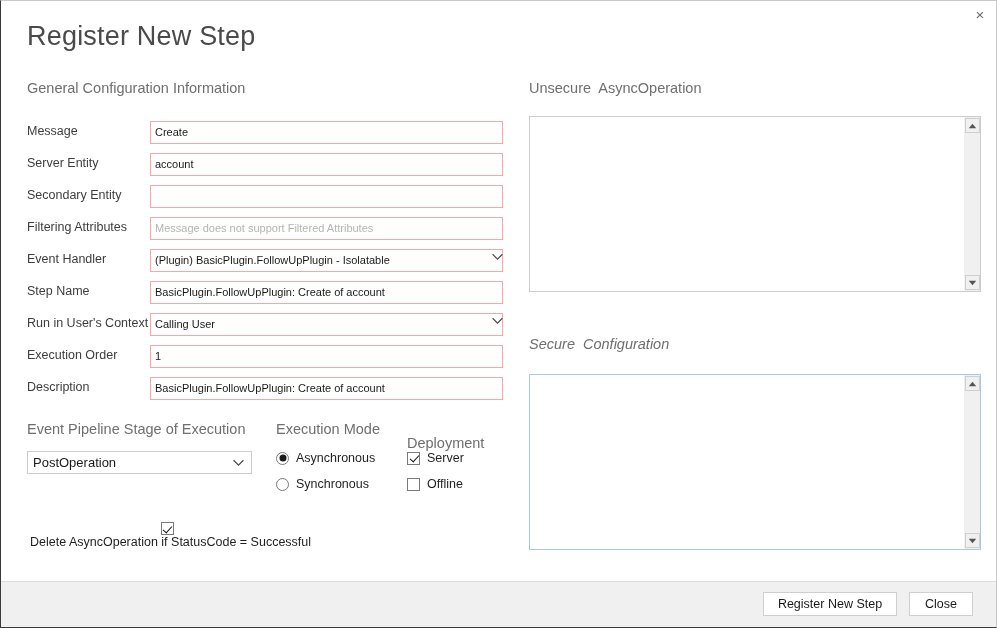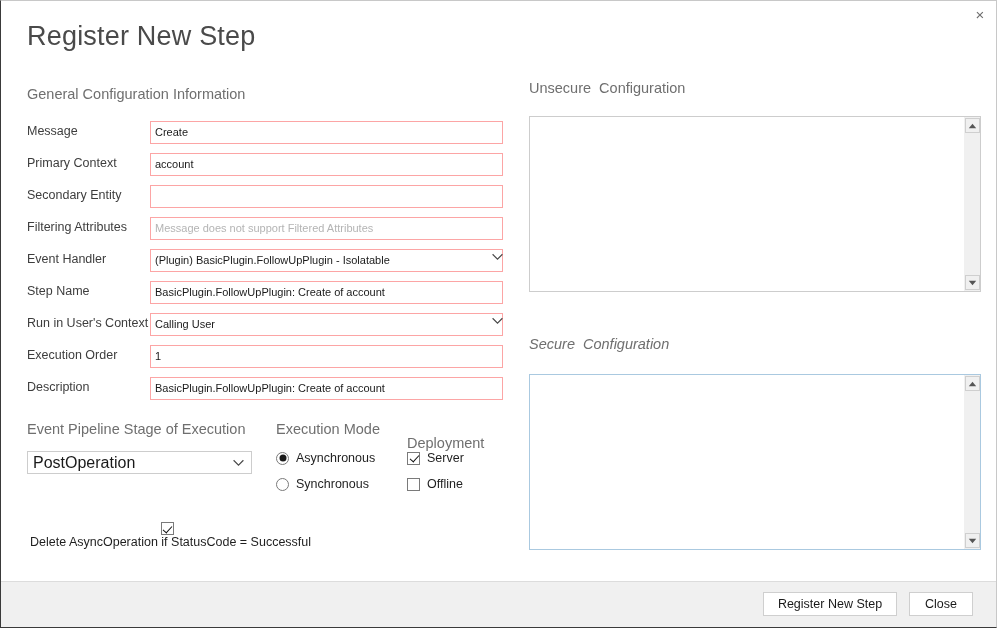--- a/index.html
+++ b/index.html
@@ -55,21 +55,21 @@
     white-space: pre;
   }
 
   .section-head {
     position: absolute;
     font-size: 14.5px;
     font-weight: 400;
     color: #6f6f6f;
     white-space: pre;
   }
-  #sec-general { left: 26px; top: 79px; margin-top: 6px; }
+  #sec-general { left: 26px; top: 79px; }
   #sec-unsecure { left: 528px; top: 79px; }
   #sec-secure  { left: 528px; top: 335px; font-style: italic; }
 
   
   .form-row {
     position: absolute;
     left: 26px;
     width: 478px;
     height: 16px;
   }
@@ -130,21 +130,21 @@
 
   #stage-select {
     position: absolute;
     left: 26px;
     top: 450px;
     width: 225px;
     height: 23px;
     box-sizing: border-box;
     border: 1px solid #cdcdcd;
     background: #ffffff;
-    font-size: 16px;
+    font-size: 13px;
     color: #1a1a1a;
     padding: 0 24px 0 5px;
     line-height: 21px;
     font-family: "Liberation Sans", sans-serif;
     white-space: nowrap;
     overflow: hidden;
   }
 
   .opt-row {
     position: absolute;
@@ -289,21 +289,21 @@
   <div class="page-title">Register New Step</div>
 
   <div class="section-head" id="sec-general">General Configuration Information</div>
 
   <div id="form-area">
       <div class="form-row" style="top: 120px;">
         <div class="form-label">Message</div>
         <div class="field  ">Create</div>
       </div>
       <div class="form-row" style="top: 152px;">
-        <div class="form-label">Primary Context</div>
+        <div class="form-label">Server Entity</div>
         <div class="field  ">account</div>
       </div>
       <div class="form-row" style="top: 184px;">
         <div class="form-label">Secondary Entity</div>
         <div class="field  "></div>
       </div>
       <div class="form-row" style="top: 216px;">
         <div class="form-label">Filtering Attributes</div>
         <div class="field  placeholder-field">Message does not support Filtered Attributes</div>
       </div>
@@ -368,21 +368,21 @@
   <div class="opt-row" id="opt-offline">
     <span class="check-mark"></span>
     <span>Offline</span>
   </div>
 
   <div class="opt-row" id="opt-delete">
     <span class="check-mark on"></span>
     <span>Delete AsyncOperation if StatusCode = Successful</span>
   </div>
 
-  <div class="section-head" id="sec-unsecure">Unsecure  Configuration</div>
+  <div class="section-head" id="sec-unsecure">Unsecure  AsyncOperation</div>
 
   <div class="config-box" id="box-unsecure">
     <textarea class="config-text" id="ta-unsecure" style=""></textarea>
     <div class="sbar">
       <div class="sbar-btn up">
         <svg viewBox="0 0 9 6" width="9" height="6">
             <path d="M4.5 0.8 L8.2 5.2 L0.8 5.2 Z" fill="#555"></path>
           </svg>
       </div>
       <div class="sbar-btn down">

